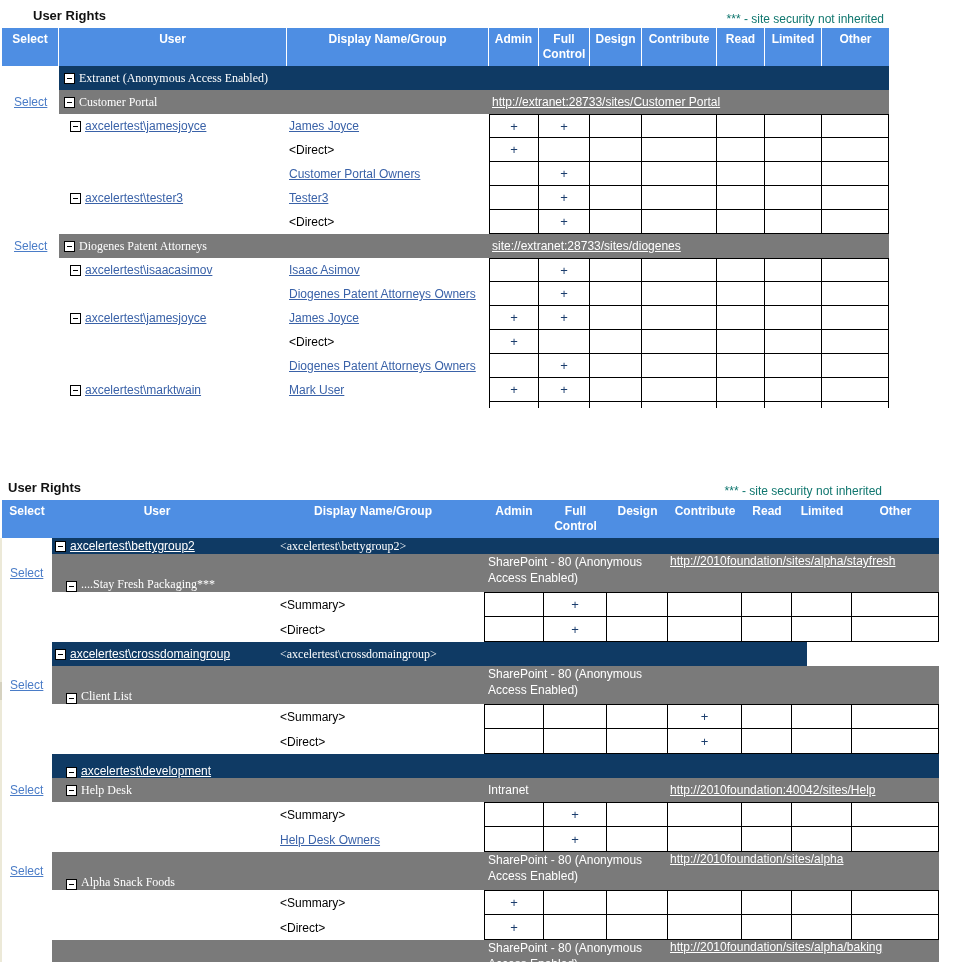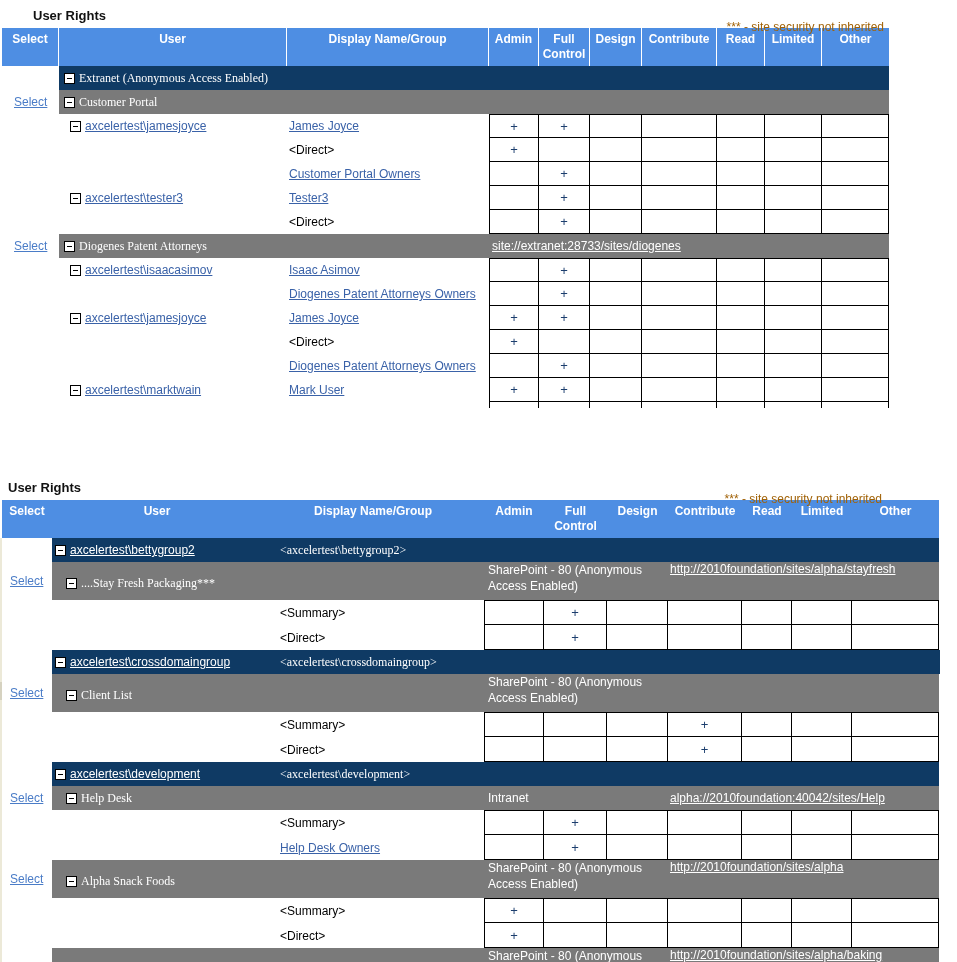--- a/index.html
+++ b/index.html
@@ -4,32 +4,32 @@
 <style>
   html,body{margin:0;padding:0;}
   body{
     width:957px;height:962px;overflow:hidden;position:relative;
     background:#ffffff;
     font-family:"Liberation Sans","DejaVu Sans",sans-serif;
     font-size:12px;color:#000;
   }
   .section{position:absolute;}
   .tbl-title{font-weight:bold;font-size:13px;color:#111;height:20px;}
-  .note{position:absolute;top:12px;font-size:12px;color:#a16207;white-space:nowrap;}
+  .note{position:absolute;top:4px;font-size:12px;color:#0f766e;white-space:nowrap;}
   .hdr{display:flex;}
   .hcell{
     box-sizing:border-box;color:#fff;font-weight:bold;text-align:center;
     padding-top:4px;line-height:15px;height:38px;
   }
   .hsep{border-right:1px solid #fff;}
   .row{display:flex;position:relative;}
   .selcell{box-sizing:border-box;display:flex;align-items:center;background:#fff;}
   .band{display:flex;flex:1;box-sizing:border-box;}
   .ucell,.dcell{box-sizing:border-box;display:flex;align-items:center;white-space:nowrap;overflow:hidden;}
-  .topalign .ucell,.topalign .dcell{align-items:center;padding-top:4px;}
+  .topalign .ucell,.topalign .dcell{align-items:flex-end;padding-top:4px;}
   a{cursor:pointer;}
   .sel-link{text-decoration:underline;}
   .row-link{text-decoration:underline;}
   .white-link{color:#fff;text-decoration:underline;}
   .plain-white{color:#fff;text-decoration:none;font-family:Liberation Serif, serif;}
   .mcell{
     box-sizing:border-box;background:#fff;display:flex;align-items:center;justify-content:center;
     border-right:1px solid #000;border-bottom:1px solid #000;
     font-size:13px;
   }
@@ -86,20 +86,21 @@
           <a class="sel-link" style="color: rgb(74, 124, 199);">Select</a>
         </div>
         <div class="band" style="background: rgb(122, 122, 122);">
           <div class="ucell" style="width: 228px; padding-left: 5px;">
             <span class="micon">
               <div class="bar"></div>
             </span>
             <span class="plain-white">Customer Portal</span>
           </div>
           <div class="dcell" style="width: 202px; padding-left: 2px;"></div>
+          <div class="urlcell" style="flex: 1 1 0%; padding-left: 3px; align-self: center;"><a class="white-link">http://extranet:28733/sites/Customer Portal</a></div>
         </div>
       </div>
       <div class="row" style="width: 887px; height: 24px;">
         <div class="selcell" style="width: 57px; padding-left: 12px;"></div>
         <div class="band">
           <div class="ucell" style="width: 228px; padding-left: 11px;">
             <span class="micon">
               <div class="bar"></div>
             </span>
             <a class="row-link" style="color: rgb(58, 98, 168);">axcelertest\jamesjoyce</a>
@@ -334,21 +335,21 @@
         <div class="hcell" style="width: 210px;">User</div>
         <div class="hcell" style="width: 222px;">Display Name/Group</div>
         <div class="hcell" style="width: 60px;">Admin</div>
         <div class="hcell" style="width: 63px;">Full Control</div>
         <div class="hcell" style="width: 61px;">Design</div>
         <div class="hcell" style="width: 74px;">Contribute</div>
         <div class="hcell" style="width: 50px;">Read</div>
         <div class="hcell" style="width: 60px;">Limited</div>
         <div class="hcell" style="width: 87px;">Other</div>
       </div>
-      <div class="row" style="width: 937px; height: 24px;">
+      <div class="row" style="width: 937px; height: 16px;">
         <div class="selcell" style="width: 50px; padding-left: 8px;"></div>
         <div class="band" style="background: rgb(15, 58, 100);">
           <div class="ucell" style="width: 210px; padding-left: 3px;">
             <span class="micon">
               <div class="bar"></div>
             </span>
             <a class="white-link">axcelertest\bettygroup2</a>
           </div>
           <div class="dcell" style="width: 222px; padding-left: 18px;">
             <span class="plain-white">&lt;axcelertest\bettygroup2&gt;</span>
@@ -396,21 +397,21 @@
           </div>
           <div class="mcell first" style="width: 60px; color: rgb(28, 62, 110);"></div>
           <div class="mcell" style="width: 63px; color: rgb(28, 62, 110);">+</div>
           <div class="mcell" style="width: 61px; color: rgb(28, 62, 110);"></div>
           <div class="mcell" style="width: 74px; color: rgb(28, 62, 110);"></div>
           <div class="mcell" style="width: 50px; color: rgb(28, 62, 110);"></div>
           <div class="mcell" style="width: 60px; color: rgb(28, 62, 110);"></div>
           <div class="mcell" style="width: 87px; color: rgb(28, 62, 110);"></div>
         </div>
       </div>
-      <div class="row" style="width: 938px; height: 24px; text-align: center;">
+      <div class="row" style="width: 805px; height: 24px; text-align: center;">
         <div class="selcell" style="width: 50px; padding-left: 8px;"></div>
         <div class="band" style="background: rgb(15, 58, 100);">
           <div class="ucell" style="width: 210px; padding-left: 3px;">
             <span class="micon">
               <div class="bar"></div>
             </span>
             <a class="white-link">axcelertest\crossdomaingroup</a>
           </div>
           <div class="dcell" style="width: 222px; padding-left: 18px;">
             <span class="plain-white">&lt;axcelertest\crossdomaingroup&gt;</span>
@@ -460,45 +461,42 @@
           <div class="mcell" style="width: 61px; color: rgb(28, 62, 110);"></div>
           <div class="mcell" style="width: 74px; color: rgb(28, 62, 110);">+</div>
           <div class="mcell" style="width: 50px; color: rgb(28, 62, 110);"></div>
           <div class="mcell" style="width: 60px; color: rgb(28, 62, 110);"></div>
           <div class="mcell" style="width: 87px; color: rgb(28, 62, 110);"></div>
         </div>
       </div>
       <div class="row" style="width: 937px; height: 24px;">
         <div class="selcell" style="width: 50px; padding-left: 8px;"></div>
         <div class="band" style="background: rgb(15, 58, 100);">
-          <div class="ucell" style="width: 210px; padding-left: 3px;">
+          <div class="ucell" style="width: 210px; padding-left: 14px; align-items: flex-end;">
             <span class="micon">
               <div class="bar"></div>
             </span>
             <a class="white-link">axcelertest\development</a>
-          </div>
-          <div class="dcell" style="width: 222px; padding-left: 18px;">
-            <span class="plain-white">&lt;axcelertest\development&gt;</span>
           </div>
         </div>
       </div>
       <div class="row" style="width: 937px; height: 24px;">
         <div class="selcell" style="width: 50px; padding-left: 8px;">
           <a class="sel-link" style="color: rgb(74, 124, 199);">Select</a>
         </div>
         <div class="band" style="background: rgb(122, 122, 122);">
           <div class="ucell" style="width: 210px; padding-left: 14px;">
             <span class="micon">
               <div class="bar"></div>
             </span>
             <span class="plain-white">Help Desk</span>
           </div>
           <div class="dcell" style="width: 222px; padding-left: 18px;"></div>
           <div class="infocell" style="width: 184px; white-space: normal; align-self: center;">Intranet</div>
-          <div class="urlcell" style="flex: 1 1 0%; padding-left: 2px; align-self: center;"><a class="white-link">alpha://2010foundation:40042/sites/Help</a></div>
+          <div class="urlcell" style="flex: 1 1 0%; padding-left: 2px; align-self: center;"><a class="white-link">http://2010foundation:40042/sites/Help</a></div>
         </div>
       </div>
       <div class="row" style="width: 937px; height: 25px;">
         <div class="selcell" style="width: 50px; padding-left: 8px;"></div>
         <div class="band">
           <div class="ucell" style="width: 210px; padding-left: 11px;"></div>
           <div class="dcell" style="width: 222px; padding-left: 18px;">
             <span>&lt;Summary&gt;</span>
           </div>
           <div class="mcell first runtop" style="width: 60px; color: rgb(28, 62, 110);"></div>

